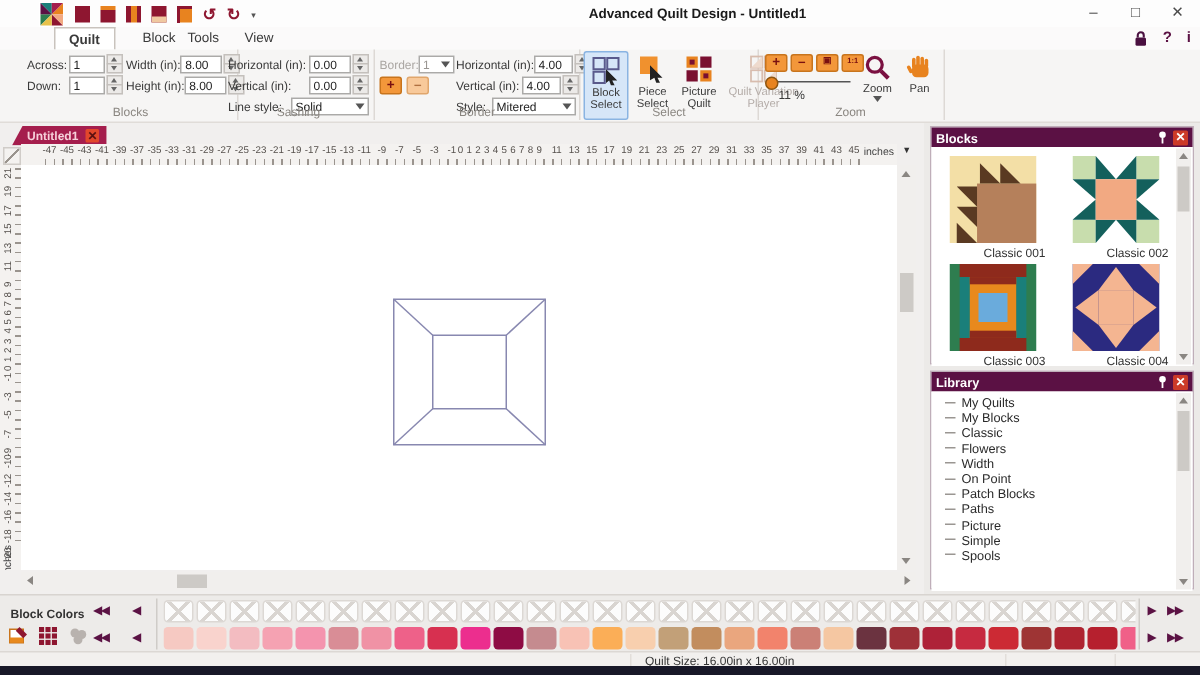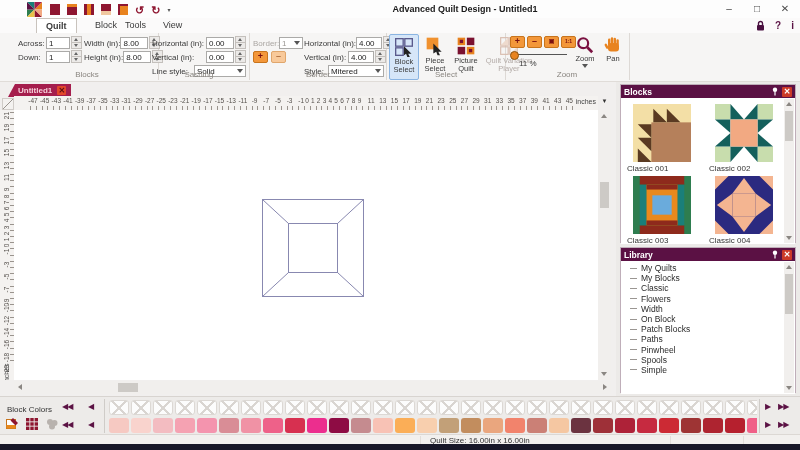--- a/index.html
+++ b/index.html
@@ -83,28 +83,28 @@
   
   .rightbg{position:absolute;left:616px;top:82px;width:184px;height:314px;background:#eceae8}
   .panel{position:absolute;left:620px;width:176px;background:#fff;border:1px solid #bfaeb9;box-sizing:border-box}
   .phead{height:13px;background:#5b1144;color:#fff;font-size:8.5px;font-weight:bold;display:flex;
          align-items:center;padding:0 3px}
   .phead .sp{flex:1}
   .pclose{width:10px;height:10px;background:#cc3a28;color:#fff;font-size:8px;line-height:10px;text-align:center;
           border-radius:1px;margin-left:3px}
   .pbody{position:relative;overflow:hidden;background:#fff}
   .thumb{position:absolute;width:58px;height:58px}
-  .tlabel{position:absolute;width:70px;text-align:left;font-size:8px;color:#333}
+  .tlabel{position:absolute;width:70px;text-align:right;font-size:8px;color:#333}
   .psb{position:absolute;right:1px;top:1px;bottom:1px;width:10px;background:#f1efed}
   .lib-row{display:flex;align-items:center;height:10.2px;padding-left:9px}
   .lib-dash{width:7px;height:1px;background:#9a9692;margin-right:4px}
   .lib-row span:last-child{font-size:8.5px;color:#2a2a2a}
   
   .colorsbar{position:absolute;left:0;top:396px;width:800px;height:38px;background:#edebe9;border-top:1px solid #d8d4d0}
-  .bc-title{position:absolute;left:7px;top:8px;font-size:8px;font-weight:normal;color:#333}
+  .bc-title{position:absolute;left:7px;top:8px;font-size:8px;font-weight:bold;color:#333}
   .bc-arrow{font-size:8px;color:#5b1244;position:absolute;letter-spacing:-1px}
   .vsep{position:absolute;width:1px;background:#cfccc8}
   .swrow{position:absolute;left:109px;width:648px;height:16px;display:flex;overflow:hidden}
   .sw{flex:0 0 20px;height:15px;border-radius:3px;margin-right:2px}
   .sw.empty{background:
       linear-gradient(45deg,transparent 44%,#d9d5d1 44%,#d9d5d1 54%,transparent 54%),
       linear-gradient(-45deg,transparent 44%,#d9d5d1 44%,#d9d5d1 54%,transparent 54%),#fcfcfc;
       border:1px solid #dcd8d4;height:13px;flex-basis:18px}
   .bcicon{position:absolute;width:12px;height:12px;top:21px}
   
@@ -518,41 +518,41 @@
         <div class="lib-row">
           <span class="lib-dash"></span>
           <span>Flowers</span>
         </div>
         <div class="lib-row">
           <span class="lib-dash"></span>
           <span>Width</span>
         </div>
         <div class="lib-row">
           <span class="lib-dash"></span>
-          <span>On Block</span>
+          <span>On Point</span>
         </div>
         <div class="lib-row">
           <span class="lib-dash"></span>
           <span>Patch Blocks</span>
         </div>
         <div class="lib-row">
           <span class="lib-dash"></span>
           <span>Paths</span>
         </div>
         <div class="lib-row">
           <span class="lib-dash"></span>
-          <span>Pinwheel</span>
+          <span>Picture</span>
+        </div>
+        <div class="lib-row">
+          <span class="lib-dash"></span>
+          <span>Simple</span>
         </div>
         <div class="lib-row">
           <span class="lib-dash"></span>
           <span>Spools</span>
-        </div>
-        <div class="lib-row">
-          <span class="lib-dash"></span>
-          <span>Simple</span>
         </div>
       </div>
     <div class="psb">
       <span class="arr u" style="left:2px;top:3px"></span>
       <div class="sbthumb" style="left:1px;top:12px;width:8px;height:40px"></div>
       <span class="arr d" style="left:2px;bottom:3px"></span>
     </div>
   </div>
 </div>
 

